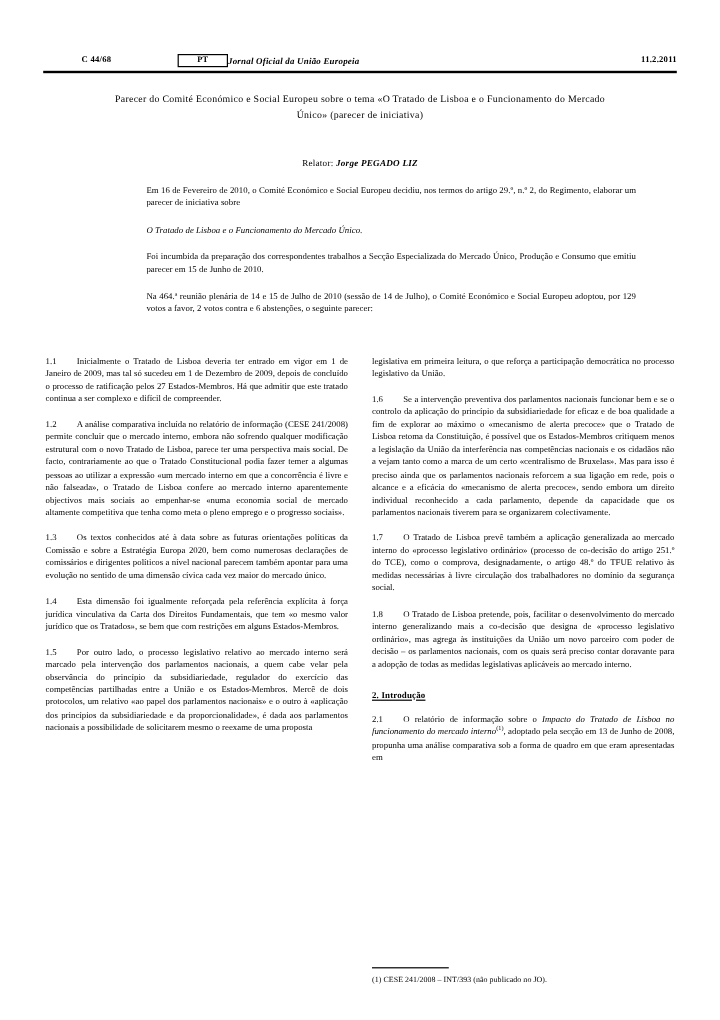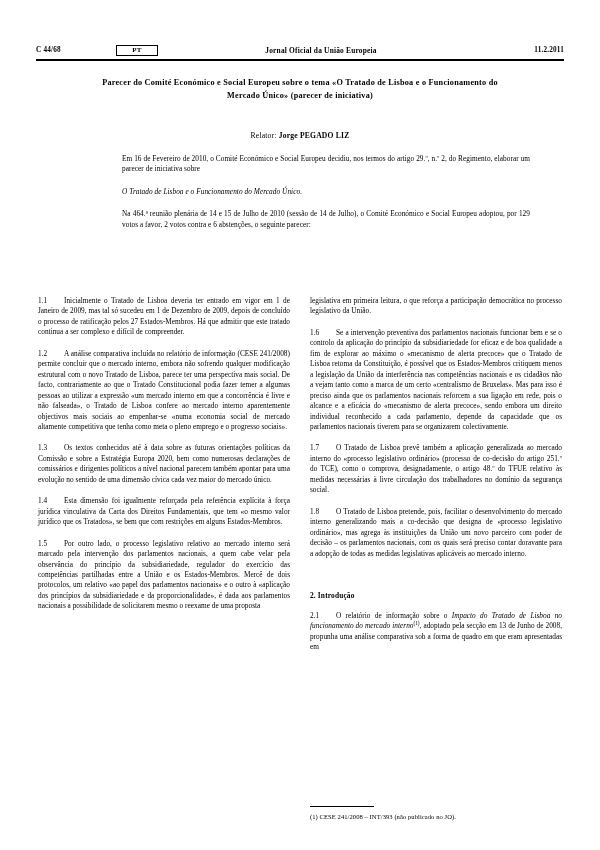--- a/index.html
+++ b/index.html
@@ -33,36 +33,38 @@
     height: 16px;
     display: flex;
     align-items: center;
     font-size: 7.2px;
     font-weight: bold;
     letter-spacing: 0.2px;
   }
   .hdr-page {
     width: 80px;
     flex: 0 0 auto;
+    margin-left: 32px;
   }
   .hdr-lang {
     flex: 0 0 auto;
     border: 1px solid #000;
     width: 40px;
     text-align: center;
     font-size: 7px;
     line-height: 9px;
     height: 9px;
     padding: 0;
   }
   .hdr-title {
     flex: 1 1 auto;
-    text-align: center;
+    text-align: left;
     font-size: 7.4px;
     padding-right: 10px;
+    font-style: italic;
   }
   .hdr-date {
     flex: 0 0 auto;
     text-align: right;
     width: 70px;
   }
   .header-rule {
     position: absolute;
     left: 36px;
     top: 59px;
@@ -74,40 +76,40 @@
   
   .title-block {
     position: absolute;
     left: 90px;
     top: 76px;
     width: 420px;
     text-align: center;
   }
   .doc-title {
     font-size: 8.2px;
-    font-weight: bold;
+    font-weight: normal;
     line-height: 13px;
     letter-spacing: 0.25px;
   }
   .doc-ref {
     margin-top: 13px;
     font-size: 7.6px;
     font-weight: bold;
     letter-spacing: 0.2px;
   }
   .rapporteur {
     position: absolute;
     left: 90px;
     top: 131px;
     width: 420px;
     text-align: center;
     font-size: 7.6px;
     letter-spacing: 0.2px;
   }
-  .rapporteur b { font-weight: bold; }
+  .rapporteur b { font-weight: bold; font-style: italic; }
 
   
   .intro {
     position: absolute;
     left: 122px;
     top: 154px;
     width: 408px;
   }
   .intro p {
     margin: 0 0 12px 0;
@@ -128,21 +130,21 @@
   }
   .col-left  { left: 38px; }
   .col-right { left: 310px; }
 
   .sec-head {
     font-size: 7.4px;
     font-weight: bold;
     margin: 0 0 11px 0;
     letter-spacing: 0.15px;
   }
-  .sec-head.spaced { margin-top: 32px; }
+  .sec-head.spaced { margin-top: 16px; text-decoration: underline; }
 
   .para {
     margin: 0 0 11px 0;
     font-size: 7.3px;
     line-height: 10.45px;
     text-align: justify;
     letter-spacing: 0.02px;
     position: relative;
   }
   .para .num {
@@ -190,20 +192,21 @@
   </div>
 
   <div class="rapporteur">
     <span>Relator:</span>
     <b>Jorge PEGADO LIZ</b>
   </div>
 
   <div class="intro">
     <p>Em 16 de Fevereiro de 2010, o Comité Económico e Social Europeu decidiu, nos termos do artigo 29.º, n.º 2, do Regimento, elaborar um parecer de iniciativa sobre</p>
     <p class="ital">O Tratado de Lisboa e o Funcionamento do Mercado Único.</p>
+    <p>Foi incumbida da preparação dos correspondentes trabalhos a Secção Especializada do Mercado Único, Produção e Consumo que emitiu parecer em 15 de Junho de 2010.</p>
     <p>Na 464.ª reunião plenária de 14 e 15 de Julho de 2010 (sessão de 14 de Julho), o Comité Económico e Social Europeu adoptou, por 129 votos a favor, 2 votos contra e 6 abstenções, o seguinte parecer:</p>
   </div>
 
   <div class="col col-left">
 
     <p class="para">
       <span class="num">1.1</span><span class="cont">Inicialmente o Tratado de Lisboa deveria ter entrado em vigor em 1 de Janeiro de 2009, mas tal só sucedeu em 1 de Dezembro de 2009, depois de concluído o processo de ratificação pelos 27 Estados-Membros. Há que admitir que este tratado continua a ser complexo e difícil de compreender.</span>
     </p>
 
     <p class="para">

